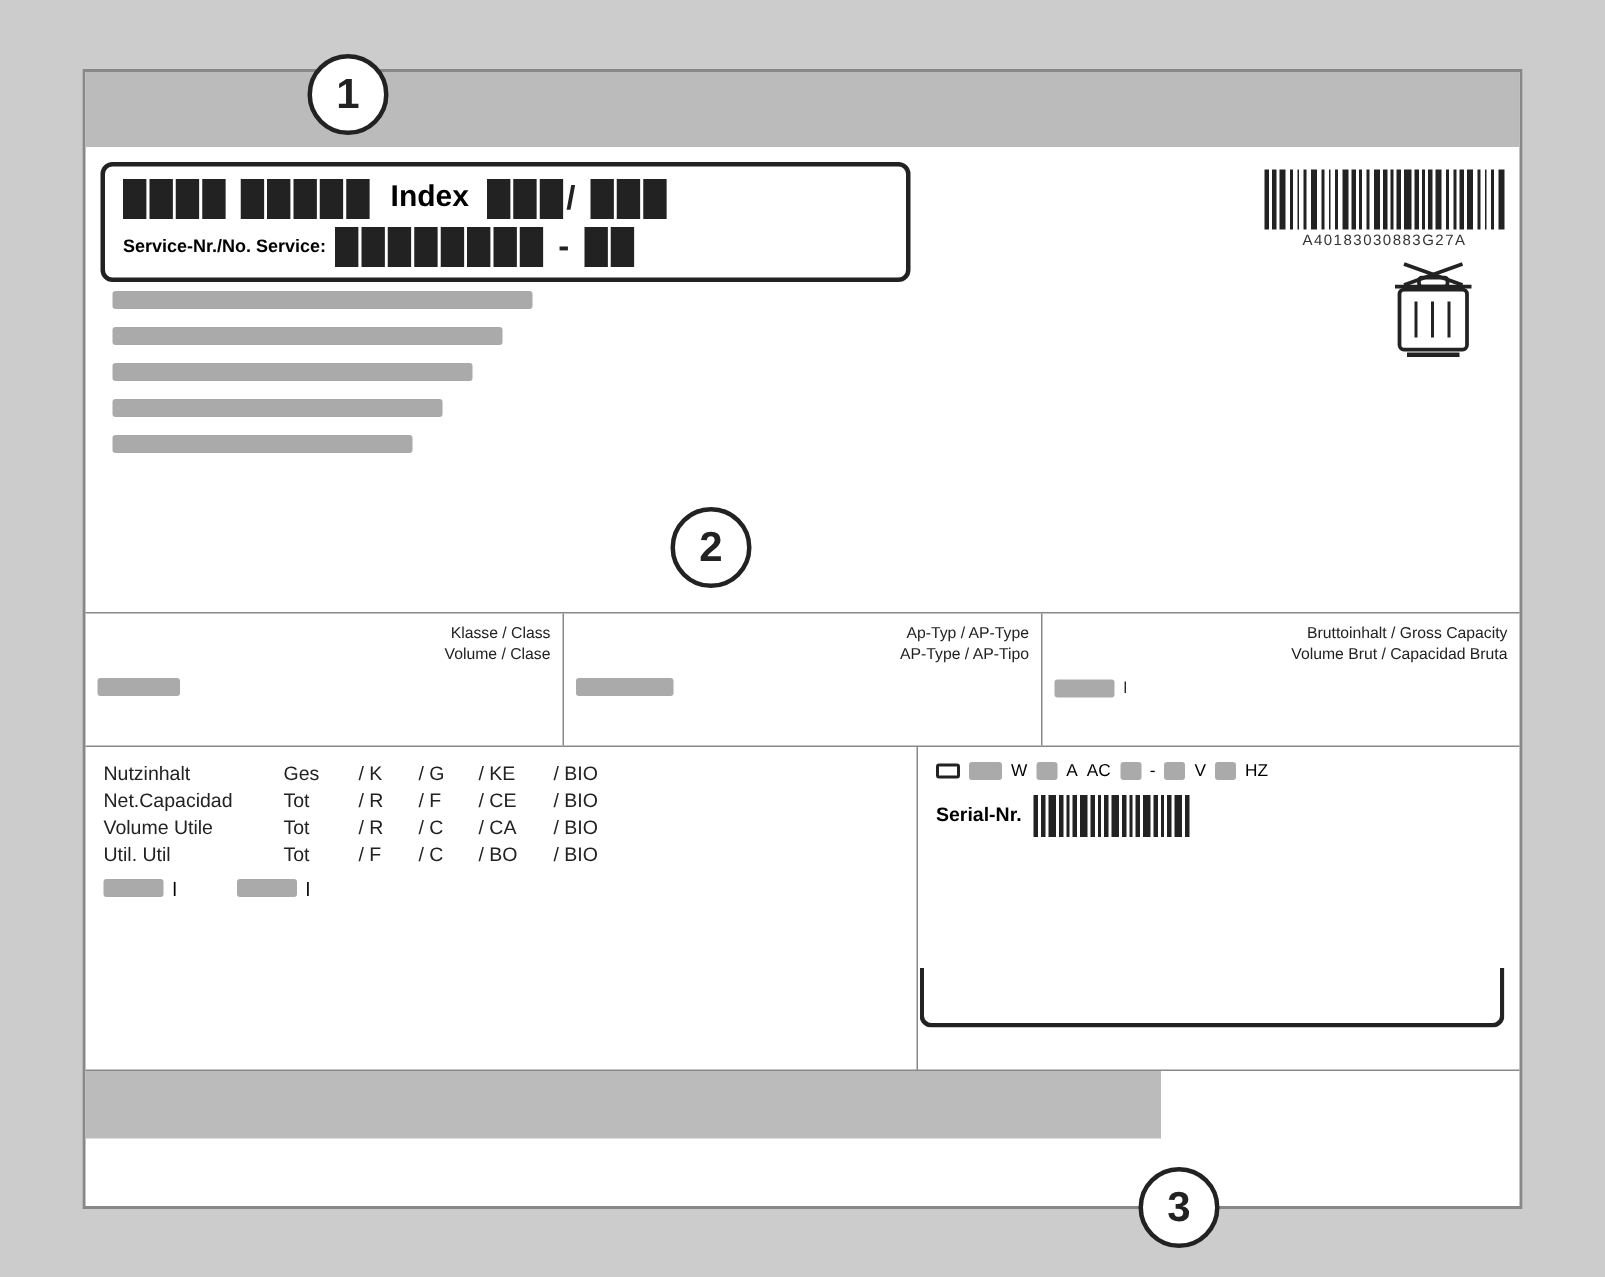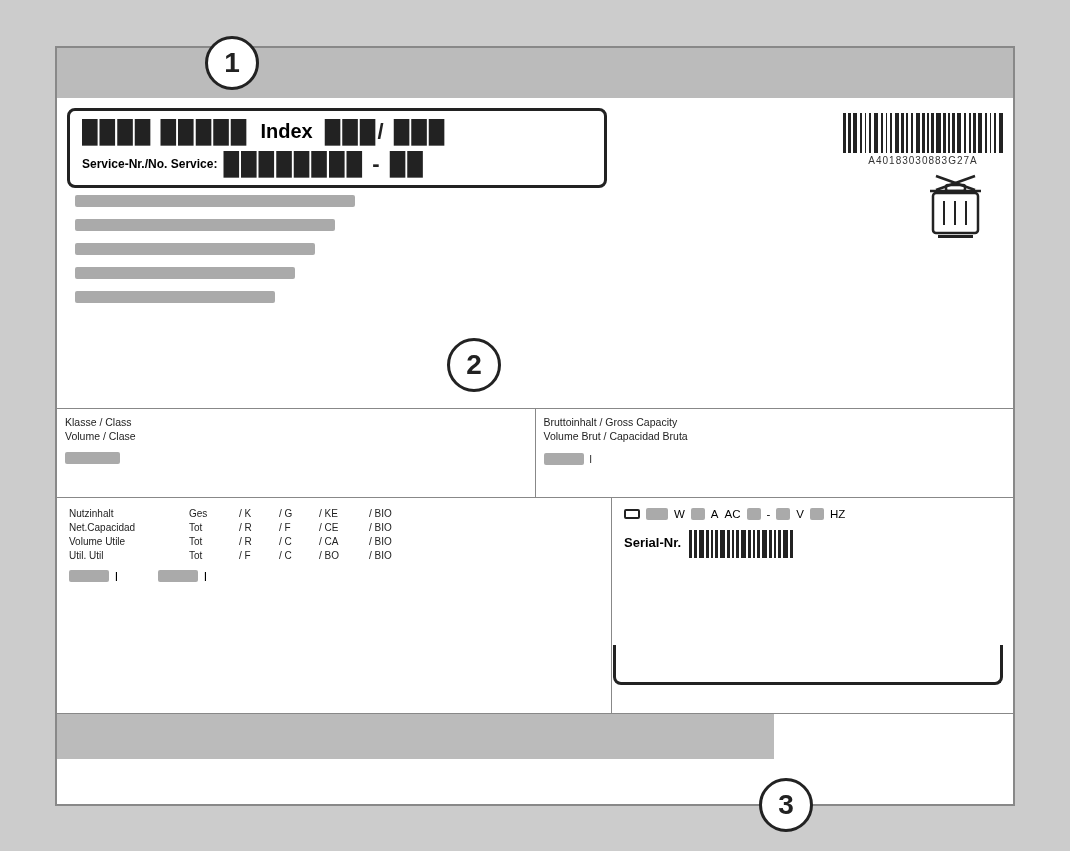--- a/index.html
+++ b/index.html
@@ -119,20 +119,21 @@
     
     .columns-section {
       position: absolute;
       top: 360px;
       left: 0;
       right: 0;
       border-top: 1.5px solid #888;
       border-bottom: 1.5px solid #888;
       display: flex;
       height: 90px;
+      text-align: right;
     }
     .col-item {
       flex: 1;
       border-right: 1.5px solid #888;
       padding: 6px 8px;
       font-size: 10.5px;
       color: #222;
       line-height: 1.4;
     }
     .col-item:last-child { border-right: none; }
@@ -160,21 +161,21 @@
       width: 555px;
       padding: 10px 12px;
       border-right: 1.5px solid #888;
       border-bottom: 1.5px solid #888;
       height: 100%;
     }
     .capacity-labels {
       display: grid;
       grid-template-columns: 120px 50px 40px 40px 50px 50px;
       row-gap: 3px;
-      font-size: 10px;
+      font-size: 13px;
       color: #222;
       margin-bottom: 0;
     }
     .capacity-values {
       display: flex;
       gap: 40px;
       margin-top: 8px;
     }
     .cap-val {
       display: flex;
@@ -404,20 +405,27 @@
   <div class="circle-num circle-2">
     <span>2</span>
   </div>
 
   <div class="columns-section">
     <div class="col-item">
       <div>Klasse / Class</div>
       <div>Volume / Clase</div>
       <div class="col-value">
         <span class="gray-block" style="width:55px;"></span>
+      </div>
+    </div>
+    <div class="col-item">
+      <div>Ap-Typ / AP-Type</div>
+      <div>AP-Type / AP-Tipo</div>
+      <div class="col-value">
+        <span class="gray-block" style="width:65px;"></span>
       </div>
     </div>
     <div class="col-item">
       <div>Bruttoinhalt / Gross Capacity</div>
       <div>Volume Brut / Capacidad Bruta</div>
       <div class="col-value">
         <span class="gray-block" style="width:40px;"></span>
         <span>l</span>
       </div>
     </div>

